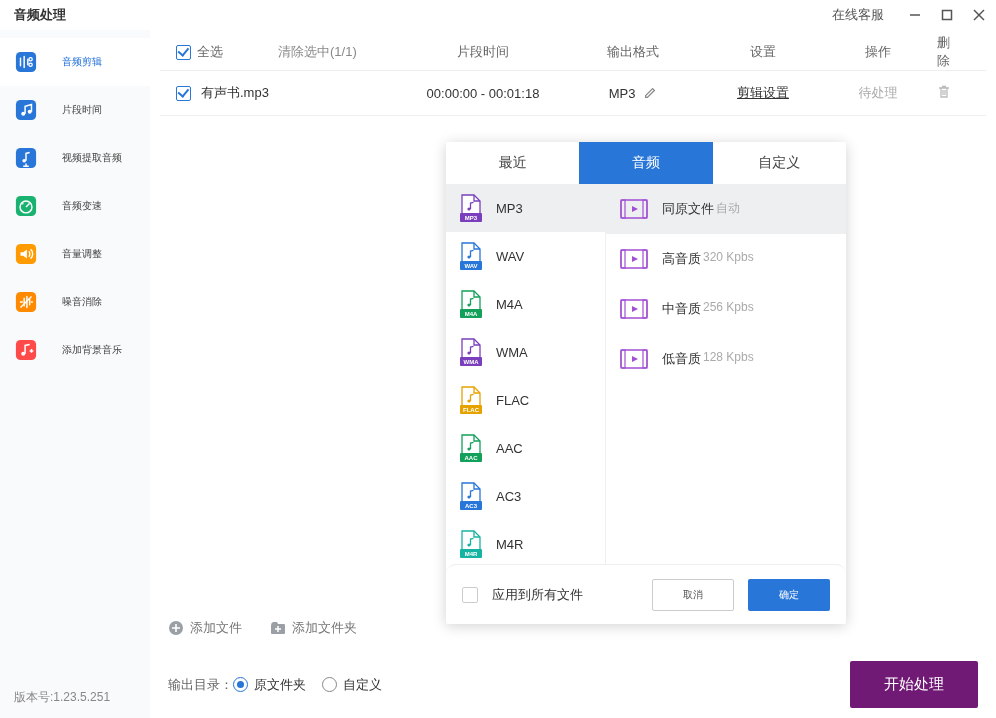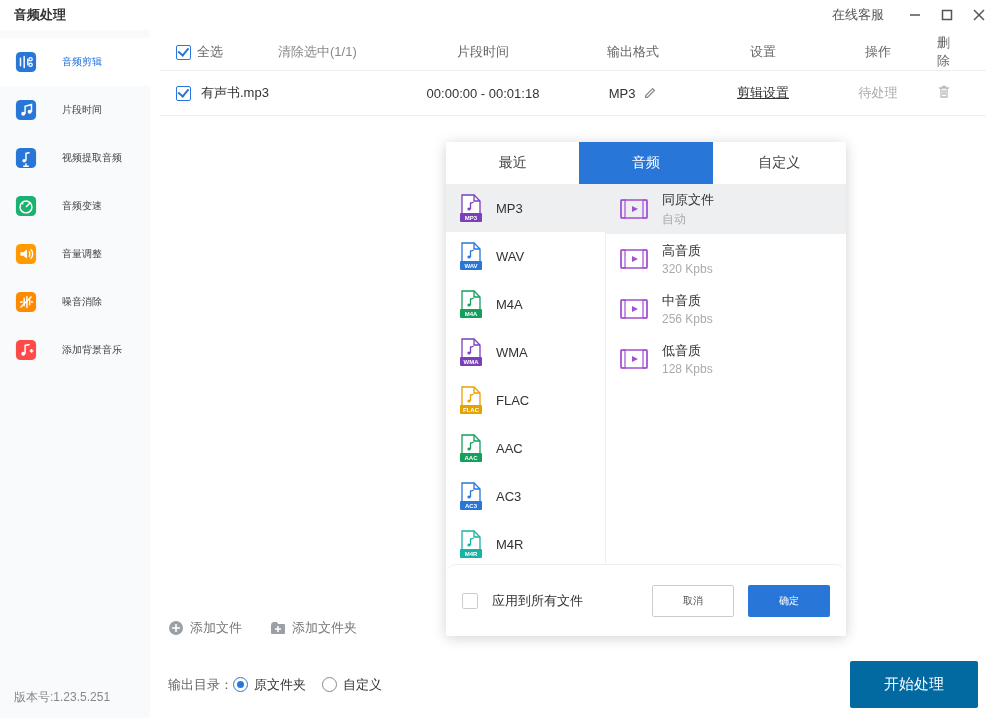--- a/index.html
+++ b/index.html
@@ -64,41 +64,41 @@
     .format-item.selected { background:#edeff1;}
     .file-icon { width:22px; height:28px; position:relative;}
     .file-icon svg{ width:22px; height:28px;}
     .file-badge{ position:absolute; bottom:0; left:0; right:0; height:9px; border-radius:1px; display:flex; align-items:center; justify-content:center; font-size:6px; color:#fff; font-weight:bold;}
     
     .quality-list { flex:1;}
     .quality-item { height:50px; display:flex; align-items:center; gap:14px; padding:0 14px; cursor:pointer;}
     .quality-item.selected { background:#edeff1;}
     .play-icon{ width:28px; height:24px; position:relative;}
     .play-icon svg{width:28px;height:24px;}
-    .quality-text{ display:flex; flex-direction:column; gap:2px;}
+    .quality-text{ display:flex; flex-direction:row; gap:2px;}
     .quality-sub{ color:#aaa; font-size:12px;}
     
-    .dropdown-footer { height:72px; border-top:1px solid #eee; display:flex; align-items:center; padding:0 16px; gap:14px;border-radius:10px;}
+    .dropdown-footer { height:60px; border-top:1px solid #eee; display:flex; align-items:center; padding:0 16px; gap:14px;border-radius:10px;}
     .dd-check{ width:16px; height:16px; border:1px solid #ccc; border-radius:2px; cursor:pointer;}
     .dd-spacer{flex:1;}
     .dd-btn{ width:82px; height:32px; border-radius:2px; display:flex; align-items:center; justify-content:center; cursor:pointer; font-size:10px;}
     .dd-cancel{ border:1px solid #ccc; color:#555; background:#fff;}
     .dd-ok{ background:#2876d8; color:#fff;}
     
     
     .footer-row1 { display:flex; align-items:center; gap:28px; padding: 0 8px; height:34px; margin-top: auto; color:#777;}
     .add-item{ display:flex; align-items:center; gap:6px; cursor:pointer;}
     .add-svg{ width:16px; height:16px;}
     .footer-row2 { display:flex; align-items:center; padding:16px 8px 0 8px;}
     .outdir-label{ color:#666; margin-right:0;}
     .radio{ display:inline-flex; align-items:center; gap:6px; margin-right:16px; cursor:pointer;}
     .radio-circle{ width:15px; height:15px; border-radius:50%; border:1.5px solid #2876d8; display:flex; align-items:center; justify-content:center;}
     .radio-circle.empty{ border-color:#888;}
     .radio-circle.checked::after{content:''; width:7px; height:7px; background:#2876d8; border-radius:50%;}
-    .primary-btn{ margin-left:auto; background:#0369a1; color:#fff; padding: 14px 34px; border-radius:2px; cursor:pointer; font-size:15px;}
+    .primary-btn{ margin-left:auto; background:#701a75; color:#fff; padding: 14px 34px; border-radius:2px; cursor:pointer; font-size:15px;}
   </style>
 </head>
 <body>
 
 <div class="title-bar">
   <span class="app-title">音频处理</span>
   <span class="title-spacer"></span>
   <div class="title-right">
     <span class="online-service">在线客服</span>
     <div class="window-controls">

